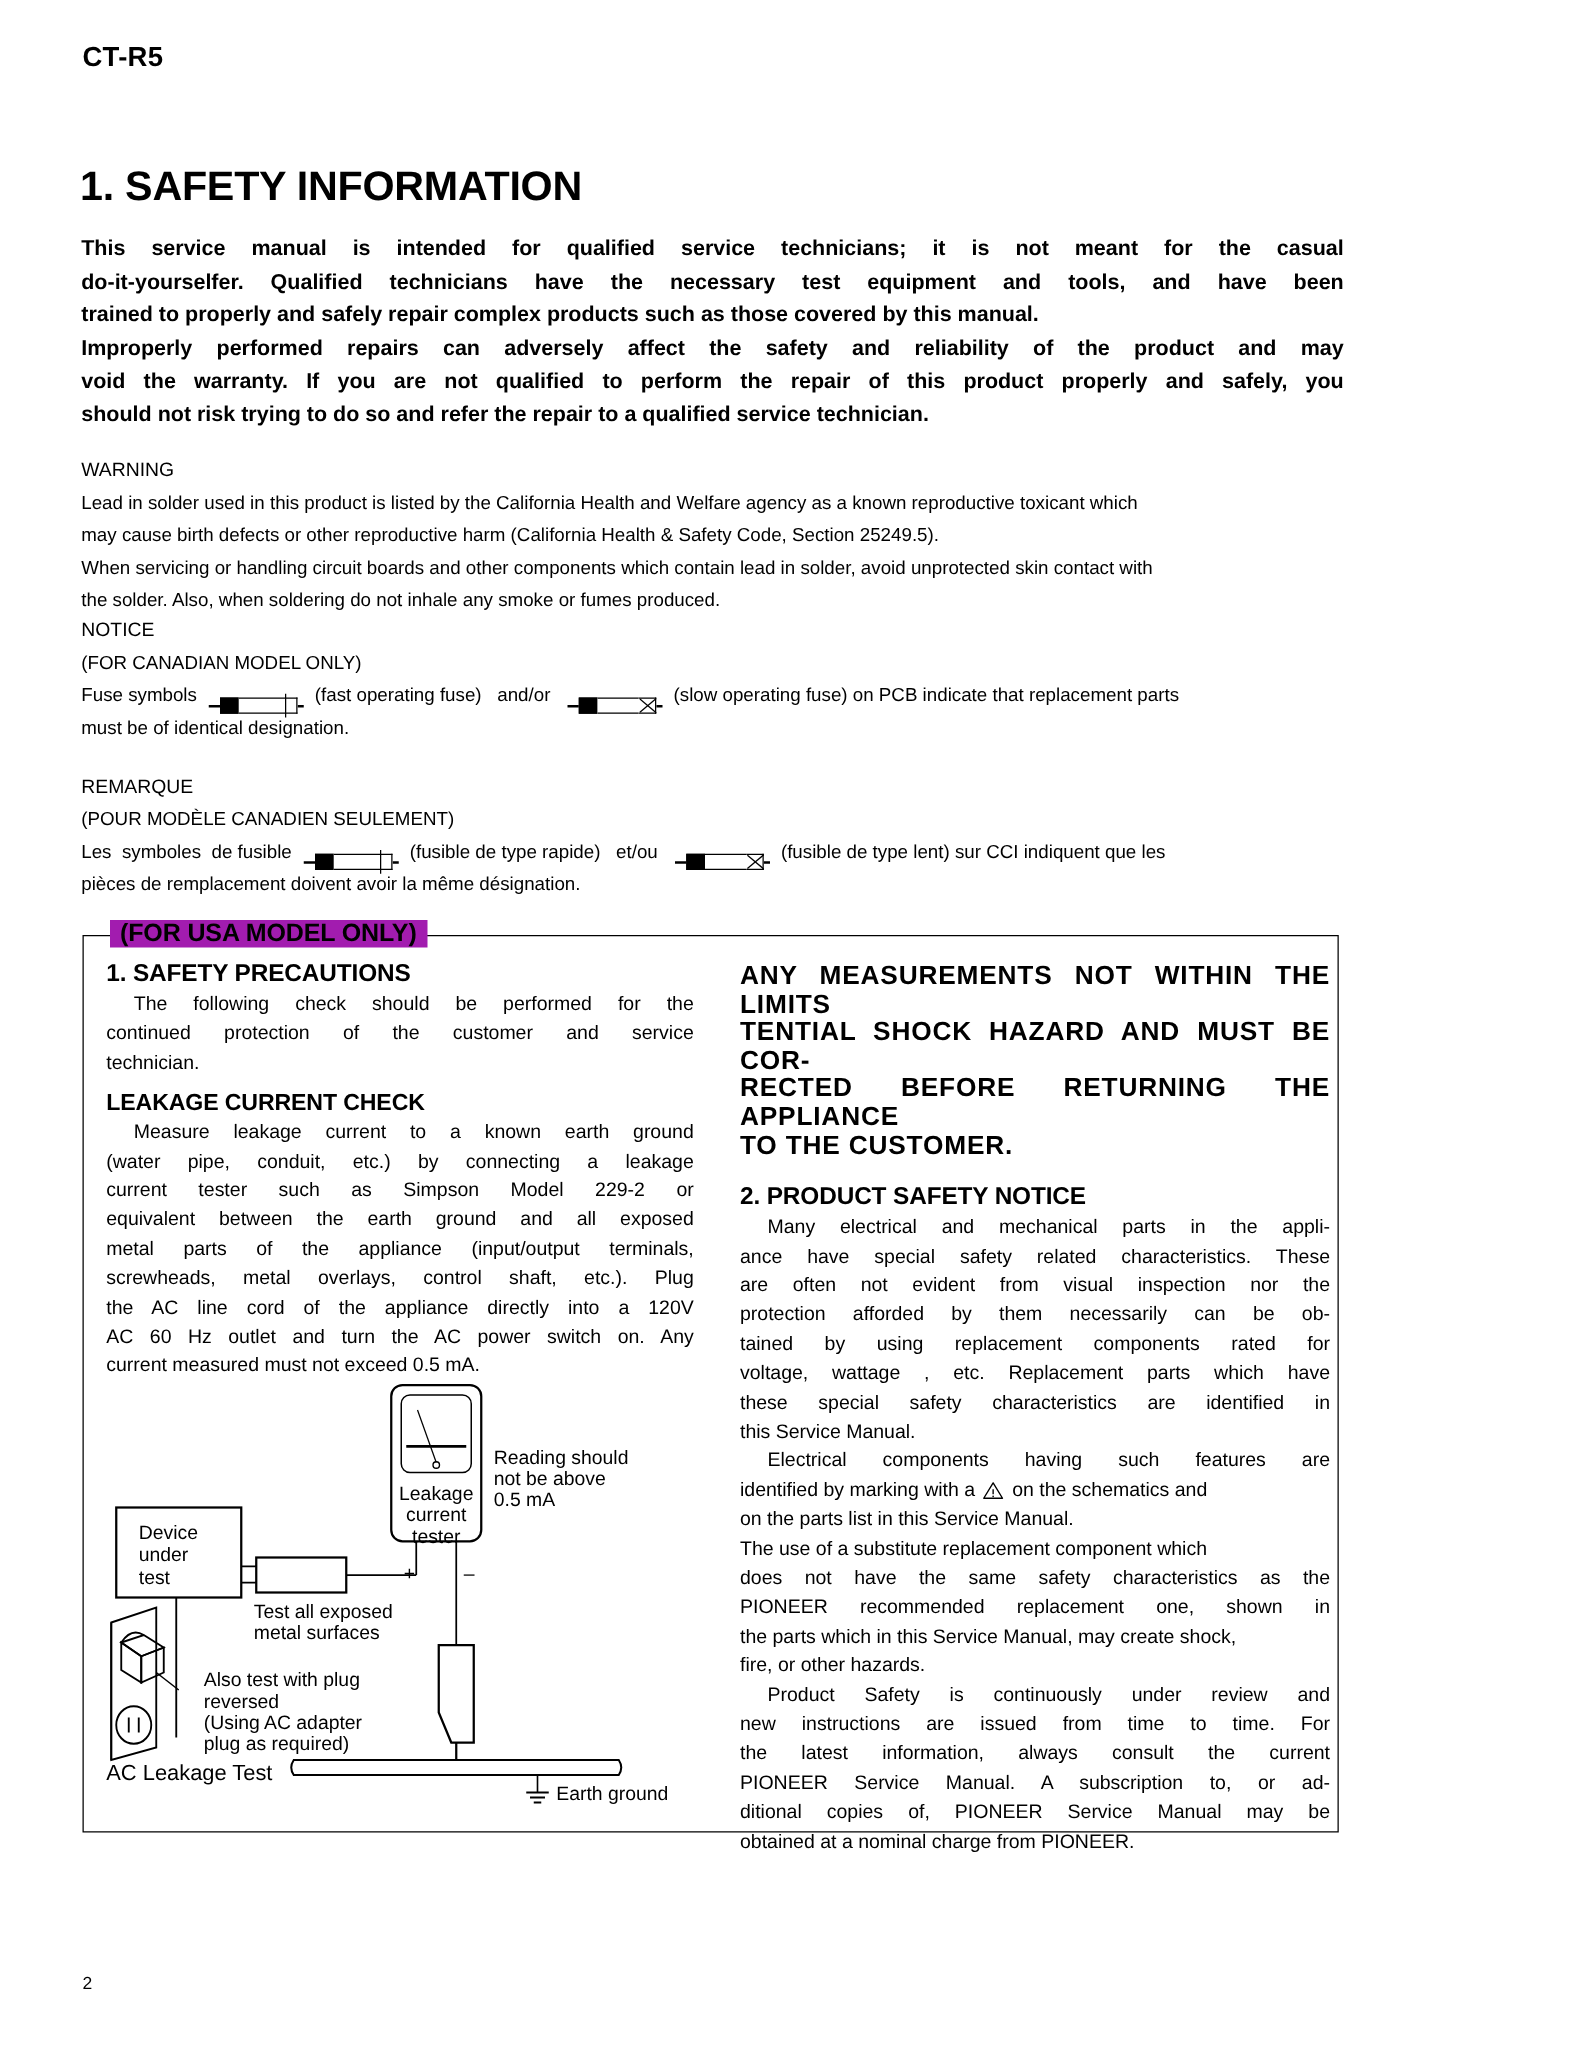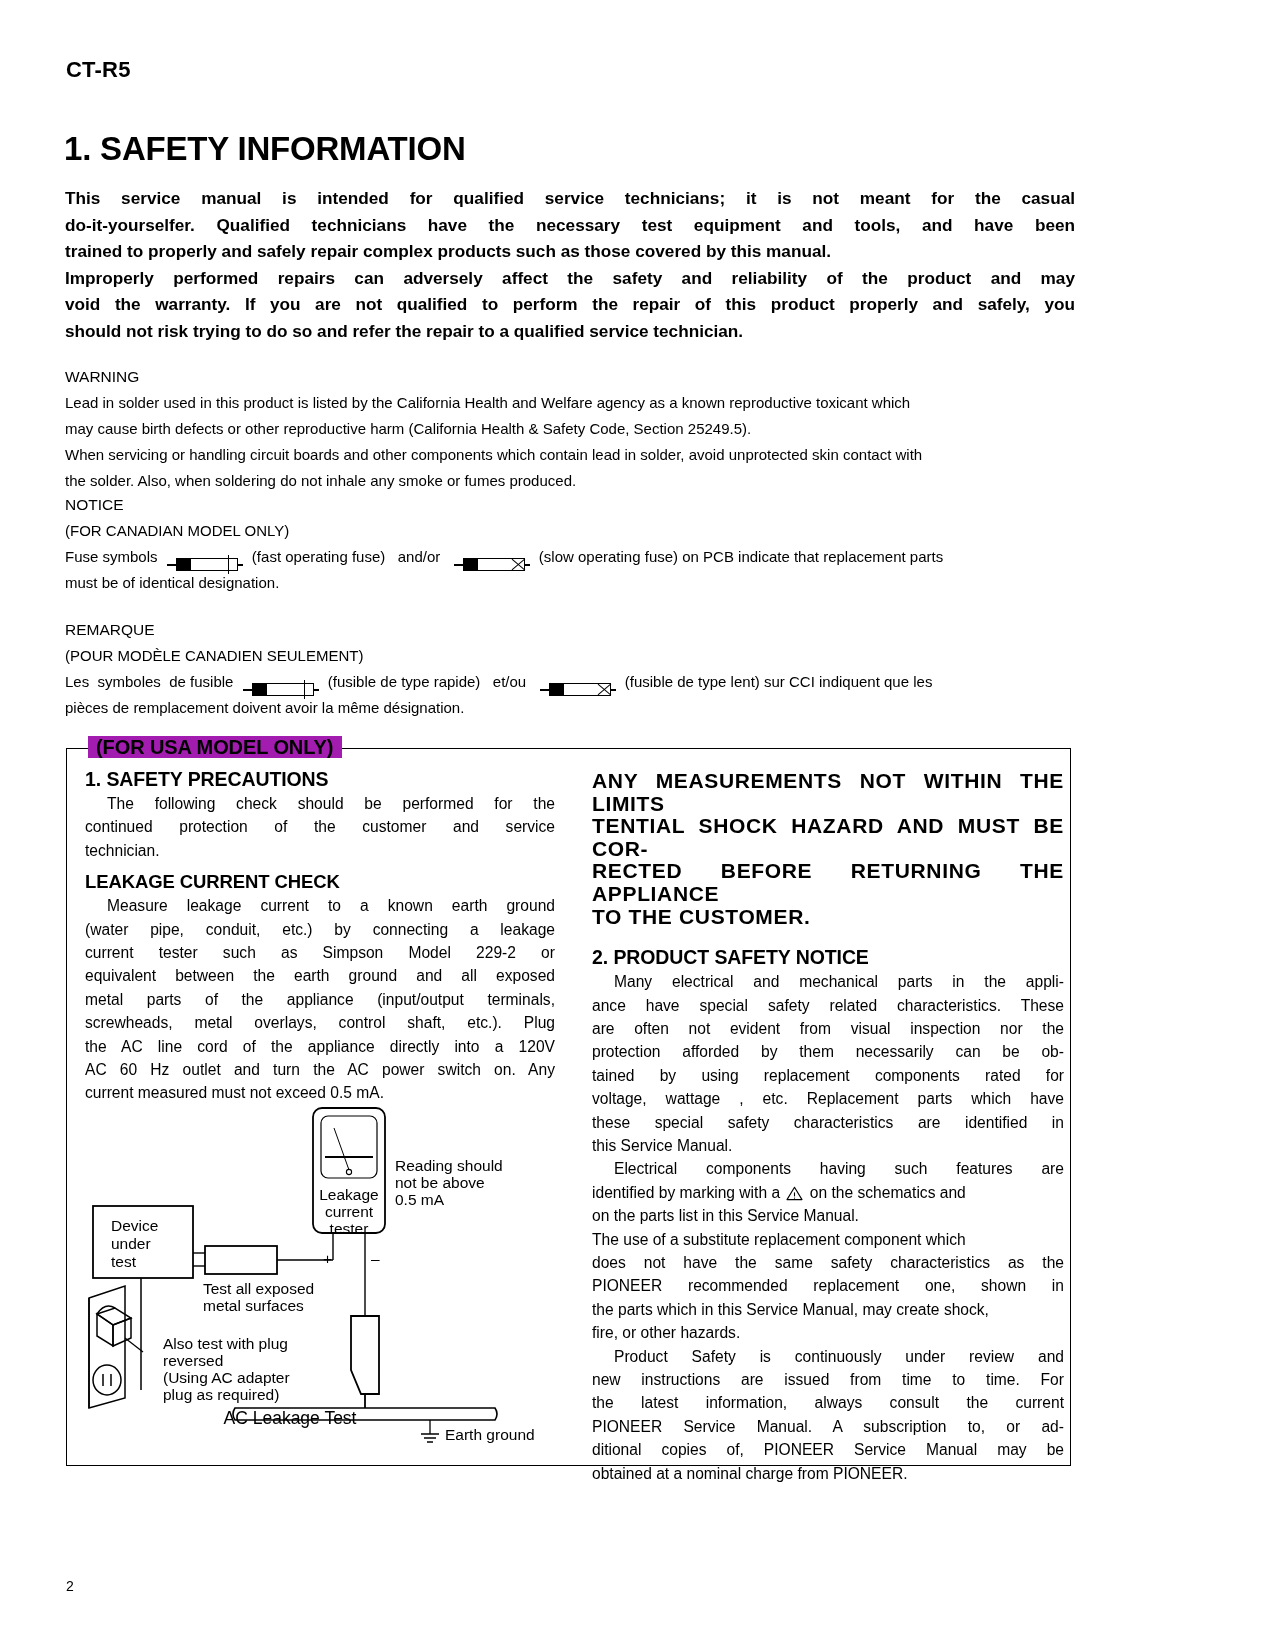--- a/index.html
+++ b/index.html
@@ -11,21 +11,21 @@
     position: relative;
     font-family: "Liberation Sans", sans-serif;
     color: #000;
     -webkit-font-smoothing: antialiased;
   }
   .page { position: absolute; inset: 0; }
 
   
   .model-code {
     position: absolute; left: 66px; top: 33px;
-    font-size: 22px; font-weight: bold; letter-spacing: .2px; margin-top: 24px;
+    font-size: 22px; font-weight: bold; letter-spacing: .2px;
   }
 
   
   .doc-title {
     position: absolute; left: 64px; top: 130px;
     font-size: 33px; font-weight: bold; letter-spacing: -.2px;
   }
 
   
   .intro {
@@ -132,21 +132,21 @@
   .tri svg { display: block; }
 
   
   .diagram {
     position: absolute; left: 85px; top: 1098px;
     width: 470px; height: 350px;
   }
   .diagram svg { display: block; }
   .diagram-caption {
     position: absolute; left: 85px; top: 1408px; width: 410px;
-    text-align: center; font-size: 17.5px;
+    text-align: left; font-size: 17.5px;
   }
 
   .page-number {
     position: absolute; left: 66px; top: 1578px;
     font-size: 14px;
   }
 </style>
 </head>
 <body>
 

